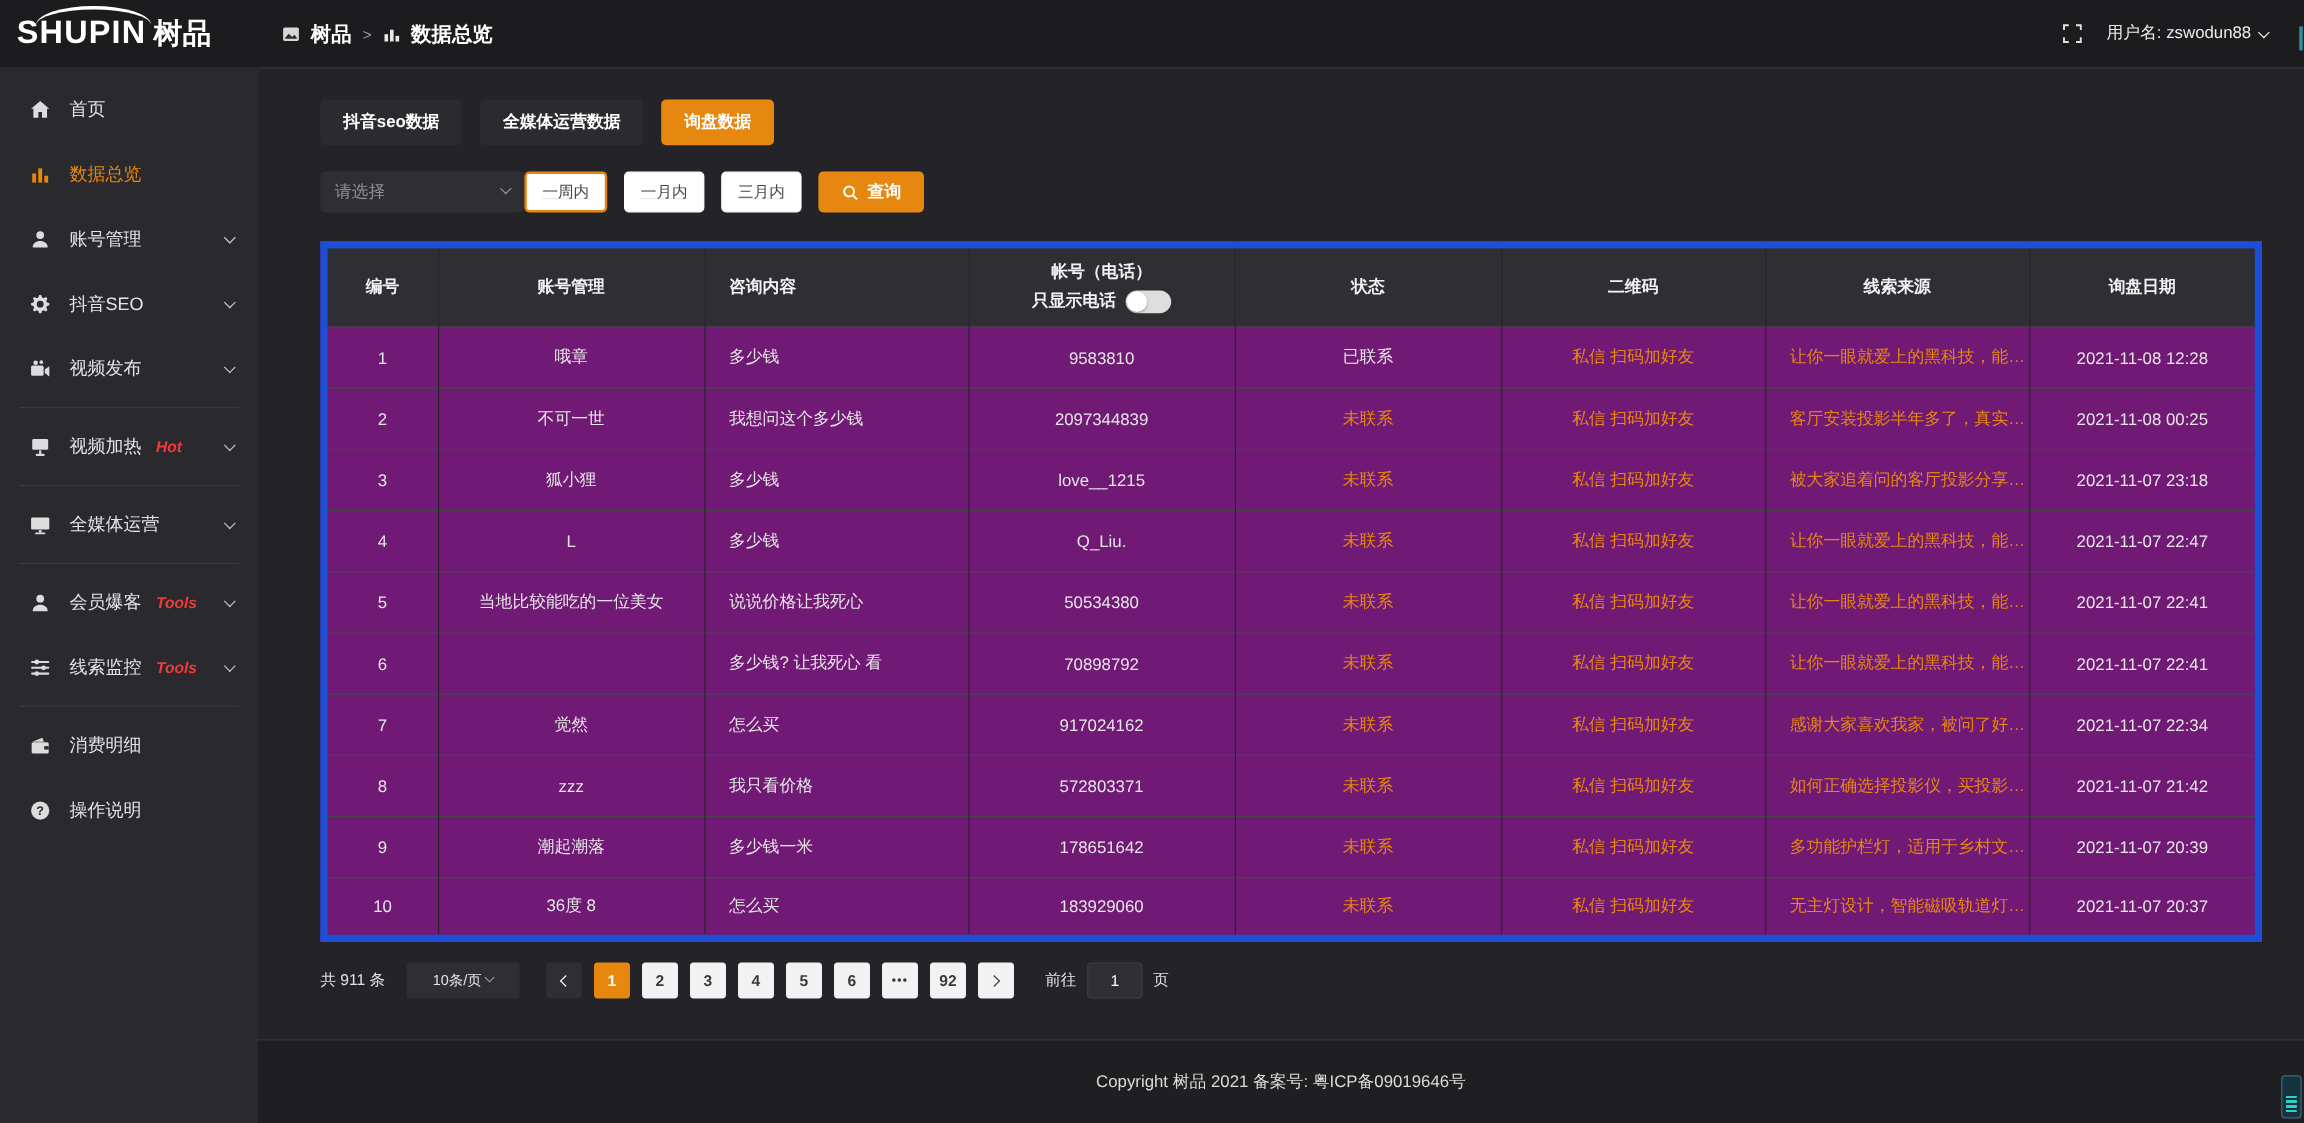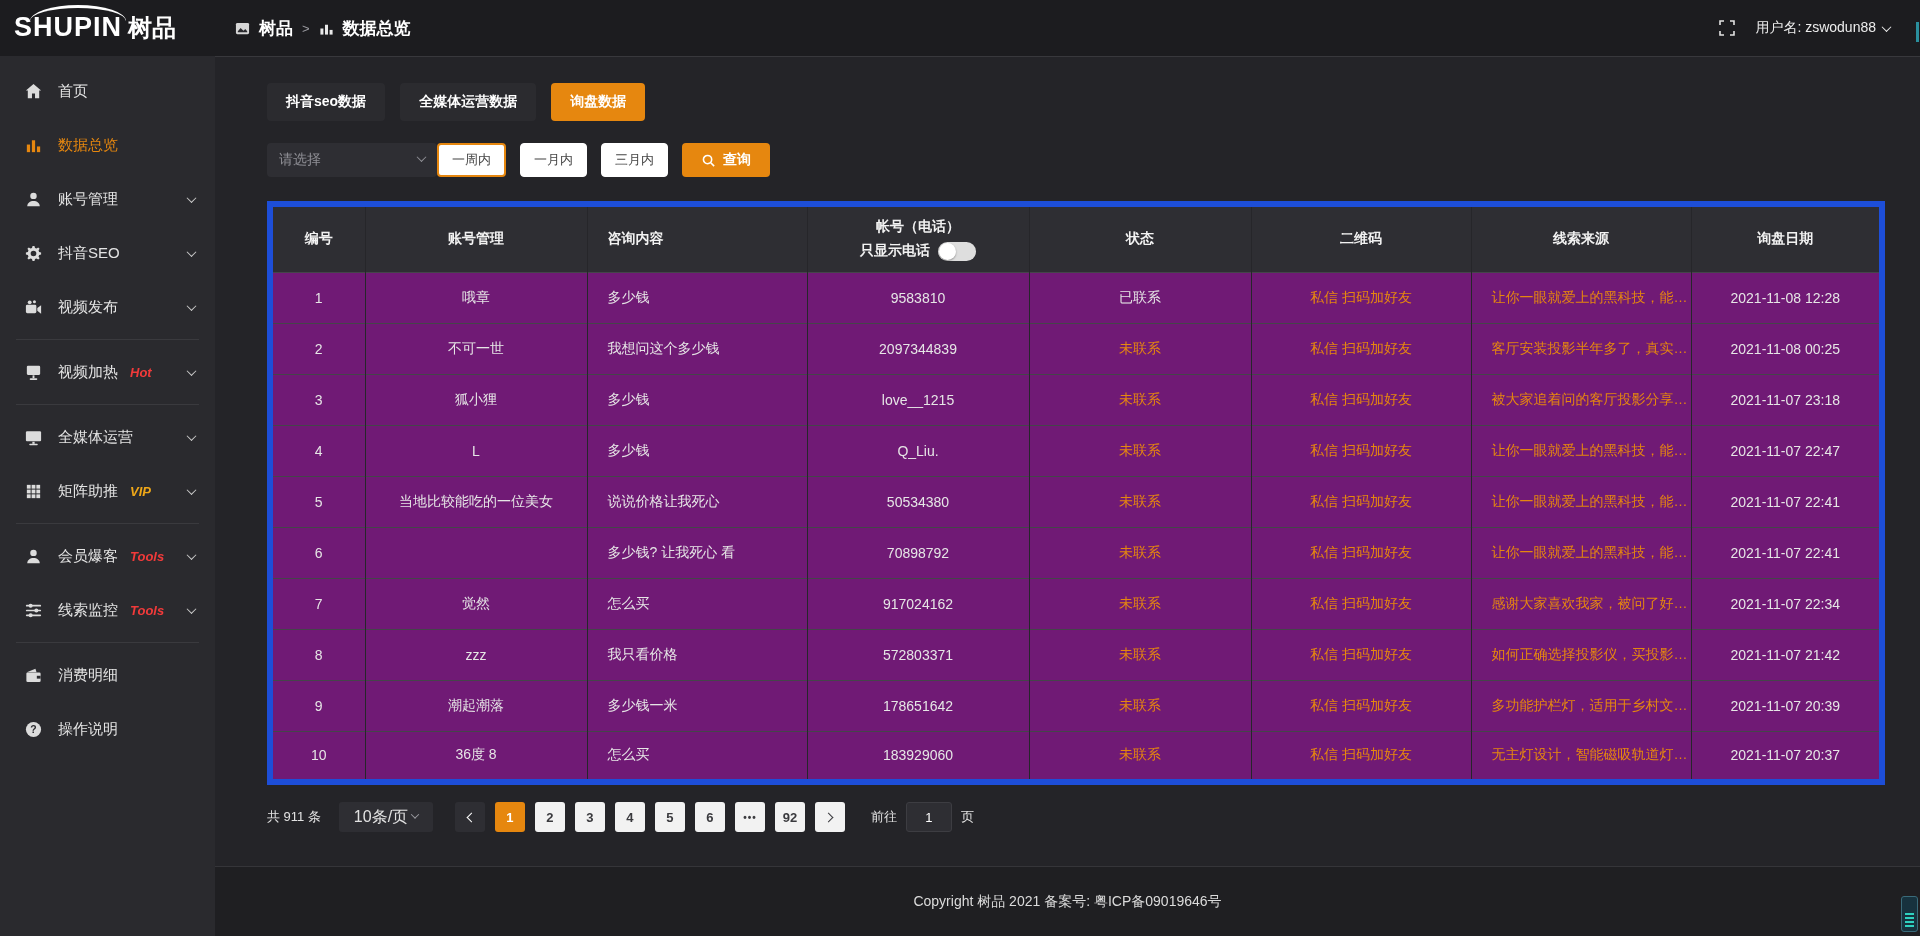--- a/index.html
+++ b/index.html
@@ -75,21 +75,21 @@
   .acct-head { display:flex; flex-direction:column; align-items:center; gap:6px;text-align:center; }
   .acct-sub { display:flex; align-items:center; gap:8px; font-weight:700; font-size:14px; }
   .toggle { width:38px; height:19px; background:#dedede; border-radius:10px; position:relative;
             cursor:pointer; display:inline-block; }
   .toggle::before { content:""; position:absolute; left:1px; top:1px; width:17px; height:17px;
                     background:#fff; border-radius:50%; box-shadow:0 1px 2px rgba(0,0,0,.35); }
   
   .pager { margin-top:17px; display:flex; align-items:center; gap:10px; font-size:13px; color:#e2e2e2; }
   .pg-total { margin-right:8px; font-size:13px; }
   .pg-size { width:94px; height:30px; background:#2e2e33; border-radius:3px; display:flex;
-             align-items:center; justify-content:center; gap:4px; font-size:16px; cursor:pointer; }
+             align-items:center; justify-content:center; gap:4px; font-size:12px; cursor:pointer; }
   .pg-size .chev { width:6px; height:6px; color:#9a9aa0; margin-top:-2px; }
   .pg-btn { min-width:30px; height:30px; border-radius:3px; display:flex; align-items:center;
             justify-content:center; font-size:13px; font-weight:700; cursor:pointer; border:none;
             padding:0 6px; }
   .pg-prev { background:#2e2e33; color:#fff; margin-left:12px; }
   .pg-num  { background:#f2f2f2; color:#3a3a3e; }
   .pg-num.on { background:#e6870f; color:#fff; }
   .pg-next { background:#f2f2f2; color:#3a3a3e; }
   .pg-dots { letter-spacing:1px; font-size:10px; }
   .goto { margin-left:16px; display:flex; align-items:center; gap:9px; font-size:13px; }
@@ -218,40 +218,20 @@
         <span class="icn s-icon">
           <svg width="19" height="19" viewBox="0 0 20 20" fill="currentColor">
             <rect x="2" y="3.5" width="16" height="10.5" rx="1.2"></rect>
             <rect x="8.8" y="14.5" width="2.4" height="2.2"></rect>
             <rect x="5.5" y="16.6" width="9" height="1.6" rx="0.8"></rect>
           </svg>
         </span>
         <span>全媒体运营</span>
         <i class="chev s-chev"></i>
       </div>
-      <div class="side-item">
-        <span class="icn s-icon">
-          <svg width="19" height="19" viewBox="0 0 20 20" fill="currentColor">
-            <g>
-              <rect x="3" y="3" width="4" height="4"></rect>
-              <rect x="8" y="3" width="4" height="4"></rect>
-              <rect x="13" y="3" width="4" height="4"></rect>
-              <rect x="3" y="8" width="4" height="4"></rect>
-              <rect x="8" y="8" width="4" height="4"></rect>
-              <rect x="13" y="8" width="4" height="4"></rect>
-              <rect x="3" y="13" width="4" height="4"></rect>
-              <rect x="8" y="13" width="4" height="4"></rect>
-              <rect x="13" y="13" width="4" height="4"></rect>
-            </g>
-          </svg>
-        </span>
-        <span>矩阵助推</span>
-        <span class="s-badge badge-yellow">VIP</span>
-        <i class="chev s-chev"></i>
-      </div>
       <div class="side-divider"></div>
       <div class="side-item">
         <span class="icn s-icon">
           <svg width="19" height="19" viewBox="0 0 20 20" fill="currentColor">
             <circle cx="10" cy="6.2" r="3.4"></circle>
             <path d="M3.4 17.2c0-3.7 3-5.7 6.6-5.7s6.6 2 6.6 5.7z"></path>
           </svg>
         </span>
         <span>会员爆客</span>
         <span class="s-badge badge-red">Tools</span>
@@ -302,21 +282,21 @@
           <button class="tab">抖音seo数据</button>
           <button class="tab">全媒体运营数据</button>
           <button class="tab on">询盘数据</button>
         </div>
 
       <div class="filter-row">
         <div class="select-box">
           <span>请选择</span>
           <i class="chev"></i>
         </div>
-        <div id="ranges" style="display:flex;gap:14px;">
+        <div id="ranges" style="display:flex;gap:14px;text-decoration:underline;">
             <button class="range-btn on">一周内</button>
             <button class="range-btn">一月内</button>
             <button class="range-btn">三月内</button>
           </div>
         <button class="search-btn">
           <span class="icn">
             <svg width="15" height="15" viewBox="0 0 16 16">
                 <circle cx="7" cy="7" r="4.4" fill="none" stroke="#fff" stroke-width="1.7"></circle>
                 <line x1="10.4" y1="10.4" x2="14" y2="14" stroke="#fff" stroke-width="1.7"></line>
               </svg>

